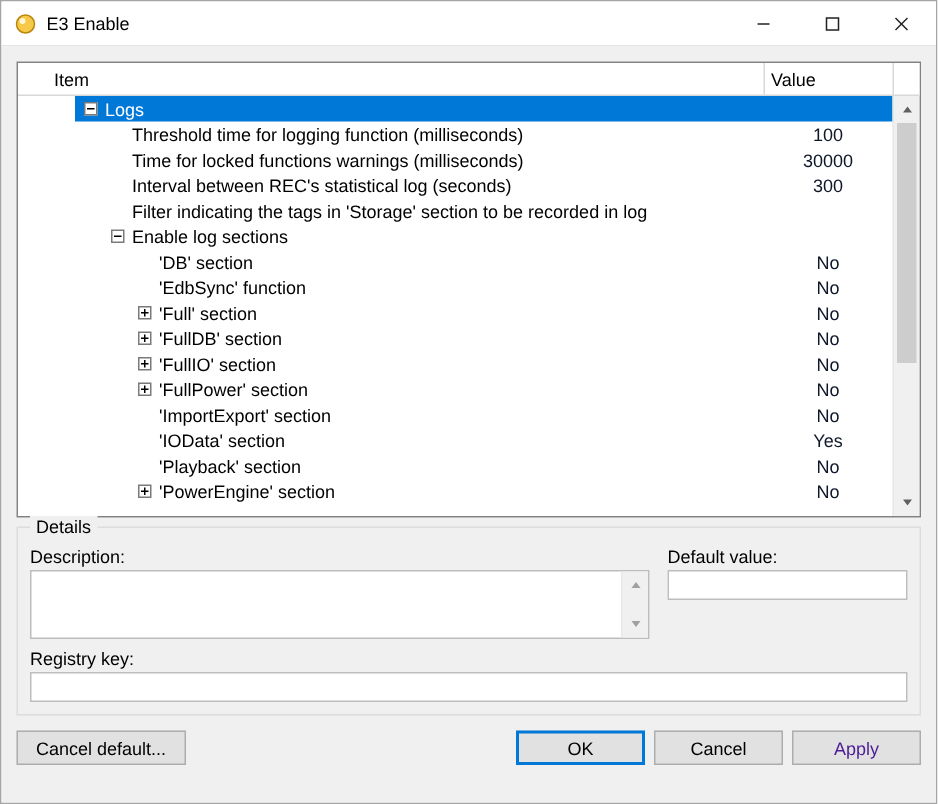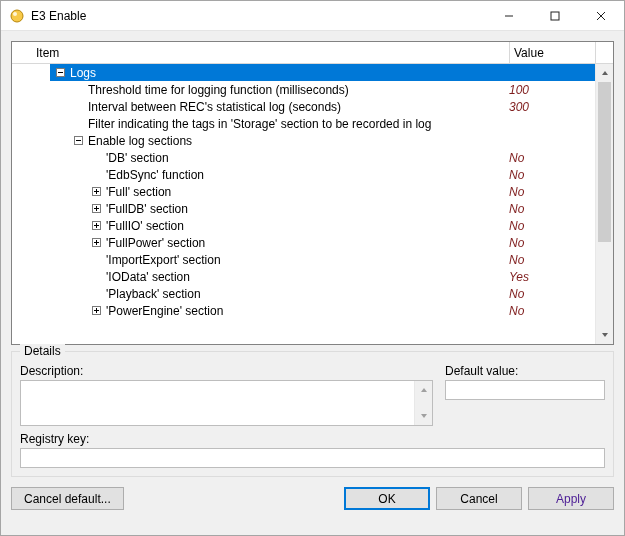--- a/index.html
+++ b/index.html
@@ -90,22 +90,22 @@
     display:flex; align-items:center;
     font-size:12px;
     position:relative;
   }
   .row .label {
     flex:1 1 auto;
     white-space:nowrap; overflow:hidden; text-overflow:ellipsis;
   }
   .row .value {
     flex:0 0 86px;
-    color:#7f1d1d;
-    font-style:italic;
+    text-align:center;
+    color:#0f172a;
   }
   .row.selected {
     background:#0078d7;
     color:#fff;
   }
   .row.selected .value { color:#fff; }
   .toggle {
     width:9px; height:9px;
     border:1px solid #7a7a7a;
     background:#fff;
@@ -251,20 +251,26 @@
               <span class="indent" style="width: 6px;"></span>
               <span class="toggle expanded"></span>
               <span class="label">Logs</span>
               <span class="value"></span>
             </div>
             <div class="row">
               <span class="indent" style="width: 24px;"></span>
               <span class="toggle-spacer"></span>
               <span class="label">Threshold time for logging function (milliseconds)</span>
               <span class="value">100</span>
+            </div>
+            <div class="row">
+              <span class="indent" style="width: 24px;"></span>
+              <span class="toggle-spacer"></span>
+              <span class="label">Time for locked functions warnings (milliseconds)</span>
+              <span class="value">30000</span>
             </div>
             <div class="row">
               <span class="indent" style="width: 24px;"></span>
               <span class="toggle-spacer"></span>
               <span class="label">Interval between REC's statistical log (seconds)</span>
               <span class="value">300</span>
             </div>
             <div class="row">
               <span class="indent" style="width: 24px;"></span>
               <span class="toggle-spacer"></span>

